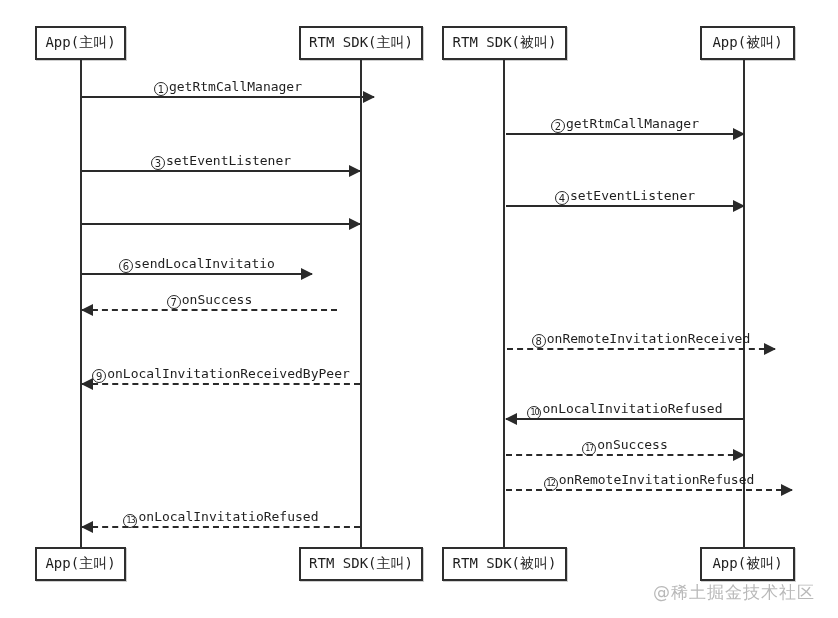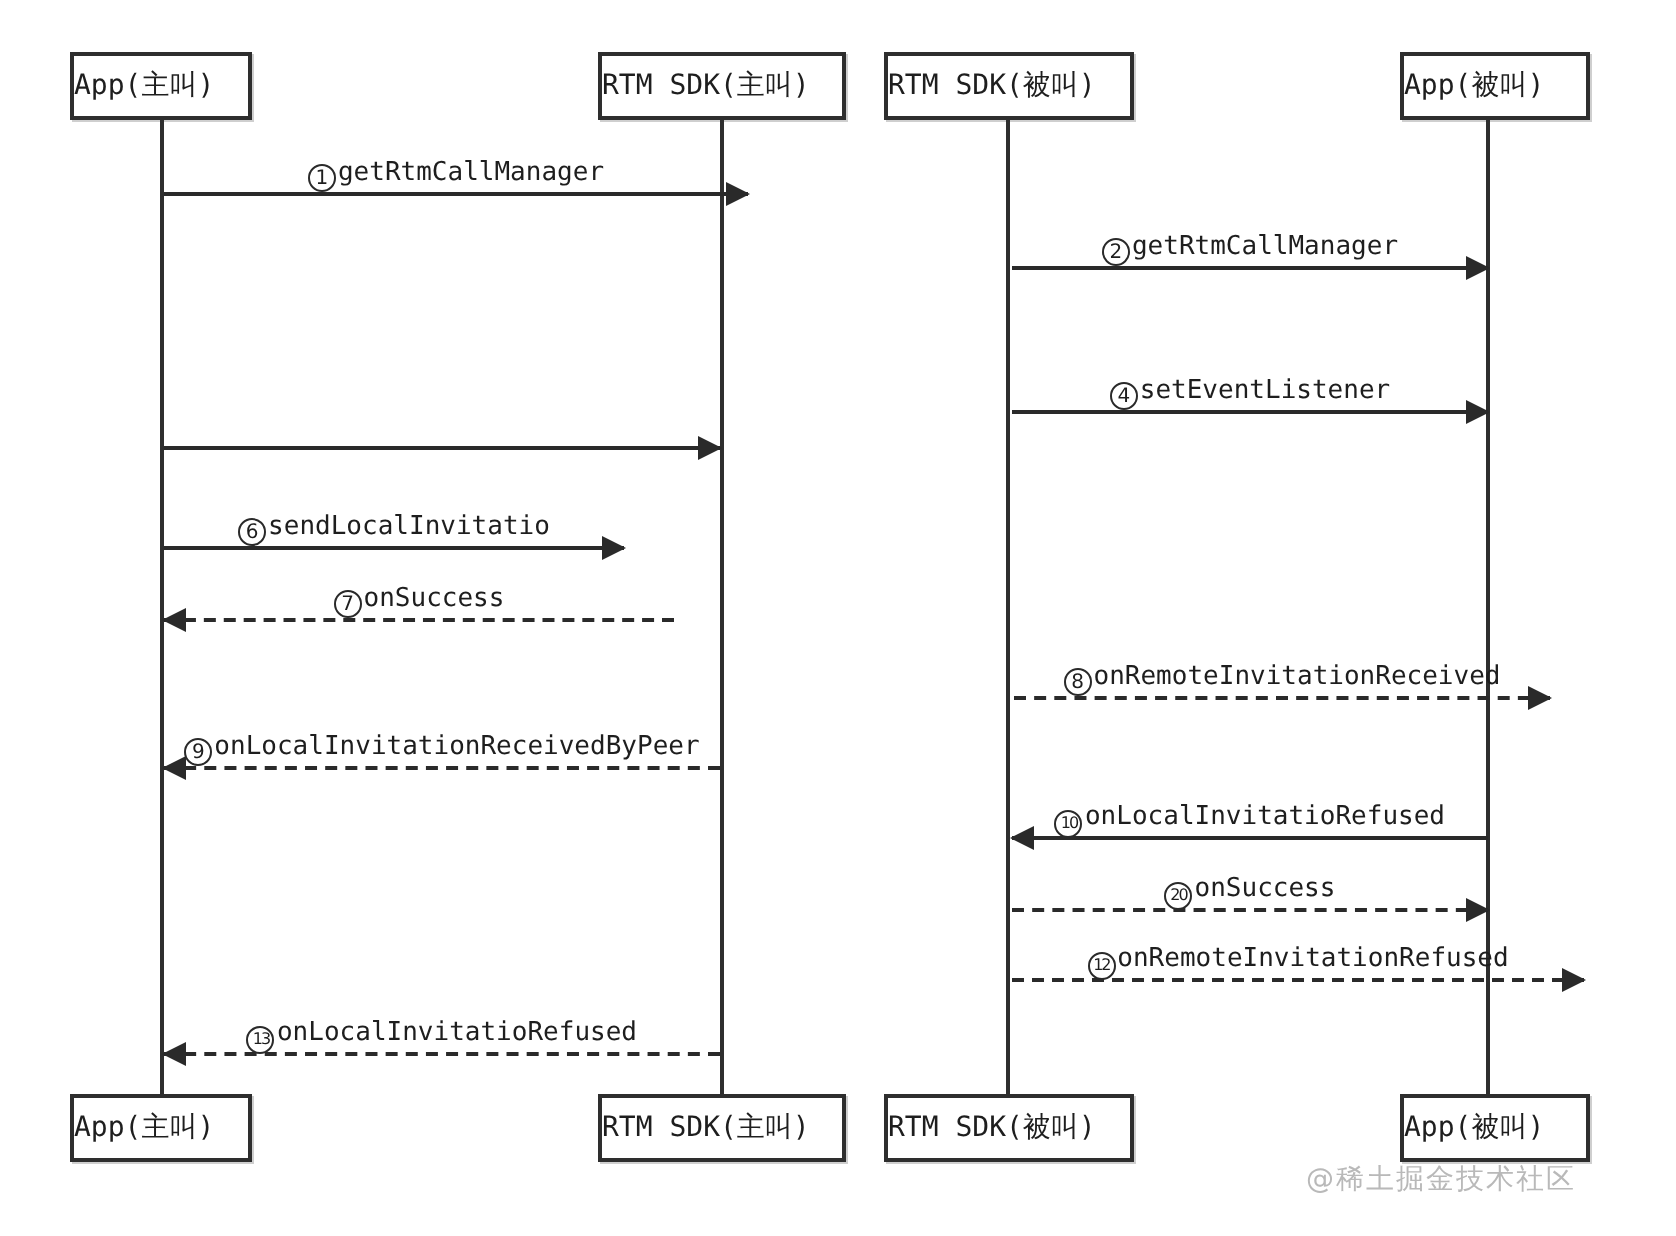--- a/index.html
+++ b/index.html
@@ -4,21 +4,21 @@
 <style>
   html,body{margin:0;padding:0;background:#fff;}
   #stage{
     position:relative;width:838px;height:618px;background:#ffffff;
     font-family:"DejaVu Sans Mono","Liberation Mono",monospace;
     color:#1e1e1e;overflow:hidden;
   }
   .actor-box{
     position:absolute;height:34px;box-sizing:border-box;
     border:2px solid #2e2e2e;background:#fff;
-    display:flex;align-items:center;justify-content:flex-start;
+    display:flex;align-items:center;justify-content:center;
     font-size:14px;white-space:nowrap;
     box-shadow:1px 1px 0 #cfcfcf;
   }
   .lifeline{
     position:absolute;width:0;border-left:2px solid #2e2e2e;
   }
   .msg{position:absolute;height:19px;}
   .msg .lbl{
     height:17px;line-height:15px;text-align:center;font-size:13px;
     white-space:nowrap;color:#1e1e1e;
@@ -40,21 +40,21 @@
     display:inline-block;width:14px;height:14px;line-height:13px;
     border:1px solid #2a2a2a;border-radius:50%;
     font-size:10px;text-align:center;vertical-align:-2px;margin-right:1px;
     font-family:"DejaVu Sans","Liberation Sans",sans-serif;
     box-sizing:border-box;
   }
   .num.small{font-size:8px;letter-spacing:-1px;line-height:12px;}
   #watermark{
     position:absolute;left:653px;top:581px;
     font-family:"DejaVu Sans","Liberation Sans",sans-serif;
-    font-size:14px;color:#b9b9b9;letter-spacing:1px;white-space:nowrap;
+    font-size:17px;color:#b9b9b9;letter-spacing:1px;white-space:nowrap;
   }
 </style>
 </head>
 <body>
 
 <div id="stage">
 
   <div class="actor-box" style="left:35px;top:26px;width:91px">
       <span>App(主叫)</span>
     </div>
@@ -73,20 +73,26 @@
   <div class="lifeline" style="left:503px;top:60px;height:487px"></div>
   <div class="lifeline" style="left:743px;top:60px;height:487px"></div>
 
   <div class="msg" style="left:82px;top:79px;width:292px">
     <div class="lbl"><span class="num">1</span><span>getRtmCallManager</span></div>
     <div class="line">
         <i class="arr arr-r"></i>
       </div>
   </div>
 
+  <div class="msg" style="left:82px;top:153px;width:278px">
+    <div class="lbl"><span class="num">3</span><span>setEventListener</span></div>
+    <div class="line">
+        <i class="arr arr-r"></i>
+      </div>
+  </div>
 
   <div class="msg" style="left:82px;top:223px;width:278px">
     <div class="line">
         <i class="arr arr-r"></i>
       </div>
   </div>
 
   <div class="msg" style="left:82px;top:256px;width:230px">
     <div class="lbl"><span class="num">6</span><span>sendLocalInvitatio</span></div>
     <div class="line">
@@ -137,21 +143,21 @@
   </div>
 
   <div class="msg" style="left:506px;top:401px;width:238px">
     <div class="lbl"><span class="num small">10</span><span>onLocalInvitatioRefused</span></div>
     <div class="line">
         <i class="arr arr-l"></i>
       </div>
   </div>
 
   <div class="msg dashed" style="left:506px;top:437px;width:238px">
-    <div class="lbl"><span class="num small">20</span><span>onSuccess</span></div>
+    <div class="lbl"><span class="num small">17</span><span>onSuccess</span></div>
     <div class="line">
         <i class="arr arr-r"></i>
       </div>
   </div>
 
   <div class="msg dashed" style="left:506px;top:472px;width:286px">
     <div class="lbl"><span class="num small">12</span><span>onRemoteInvitationRefused</span></div>
     <div class="line">
         <i class="arr arr-r"></i>
       </div>

